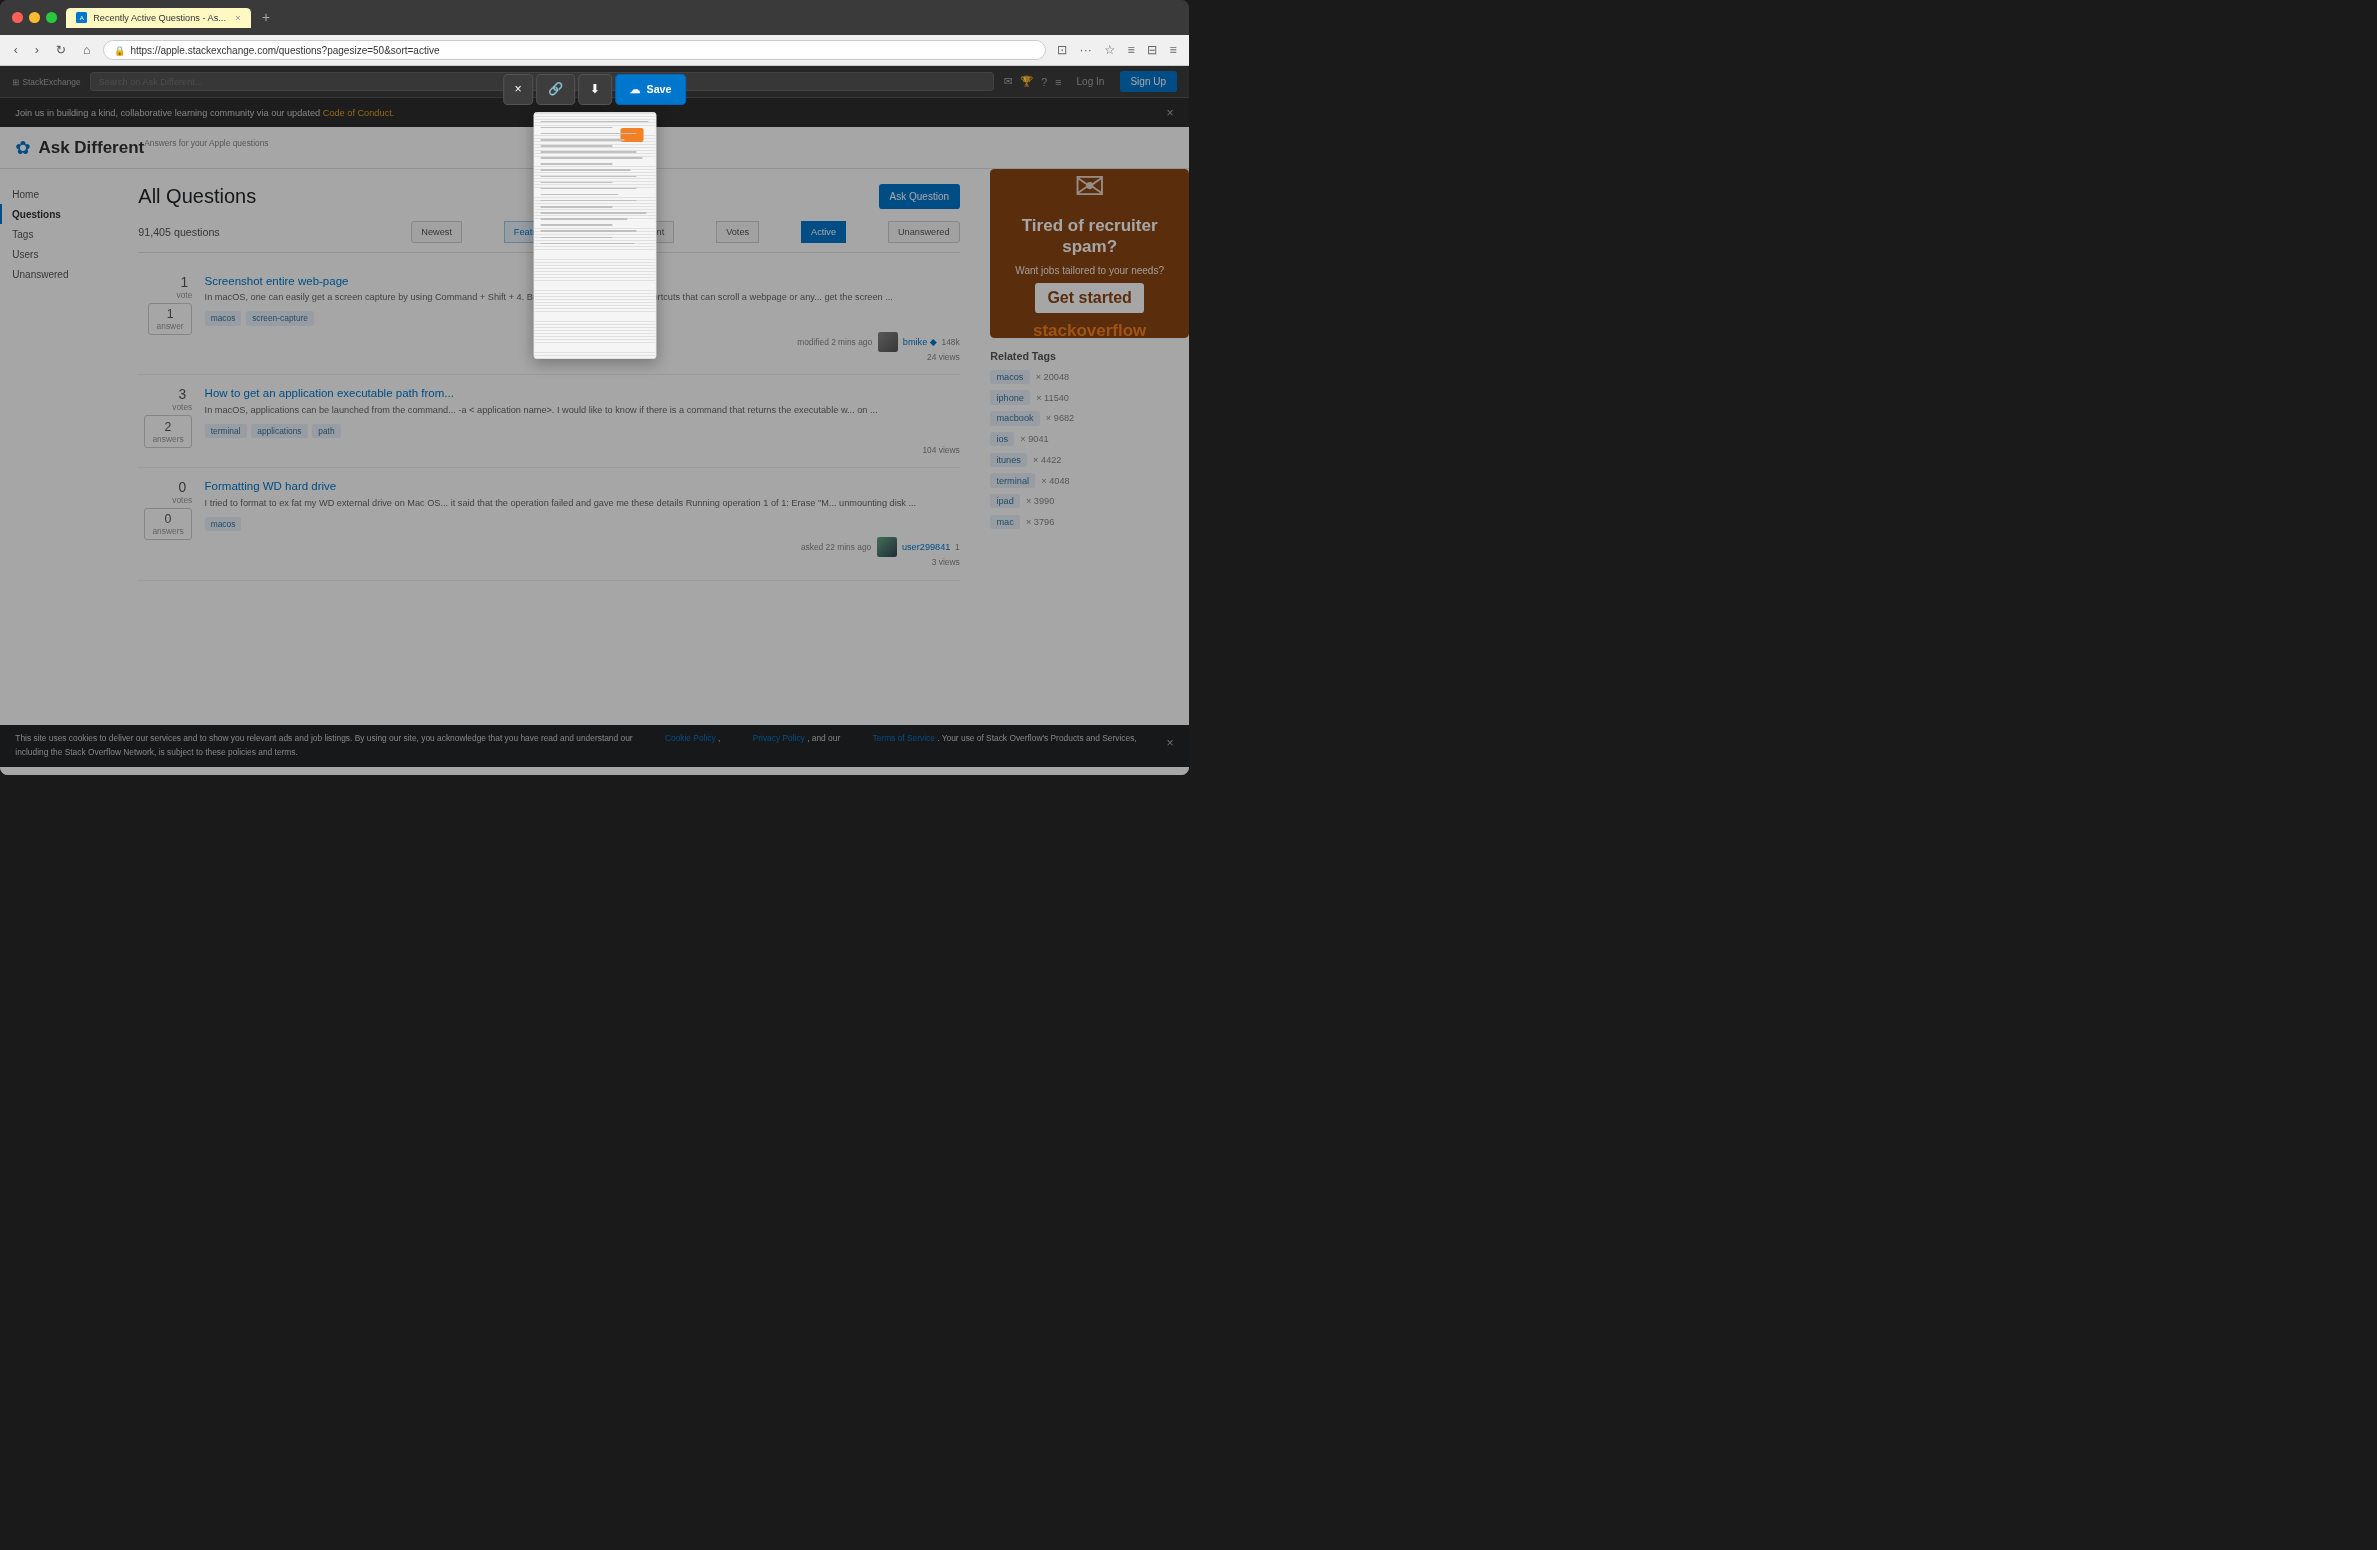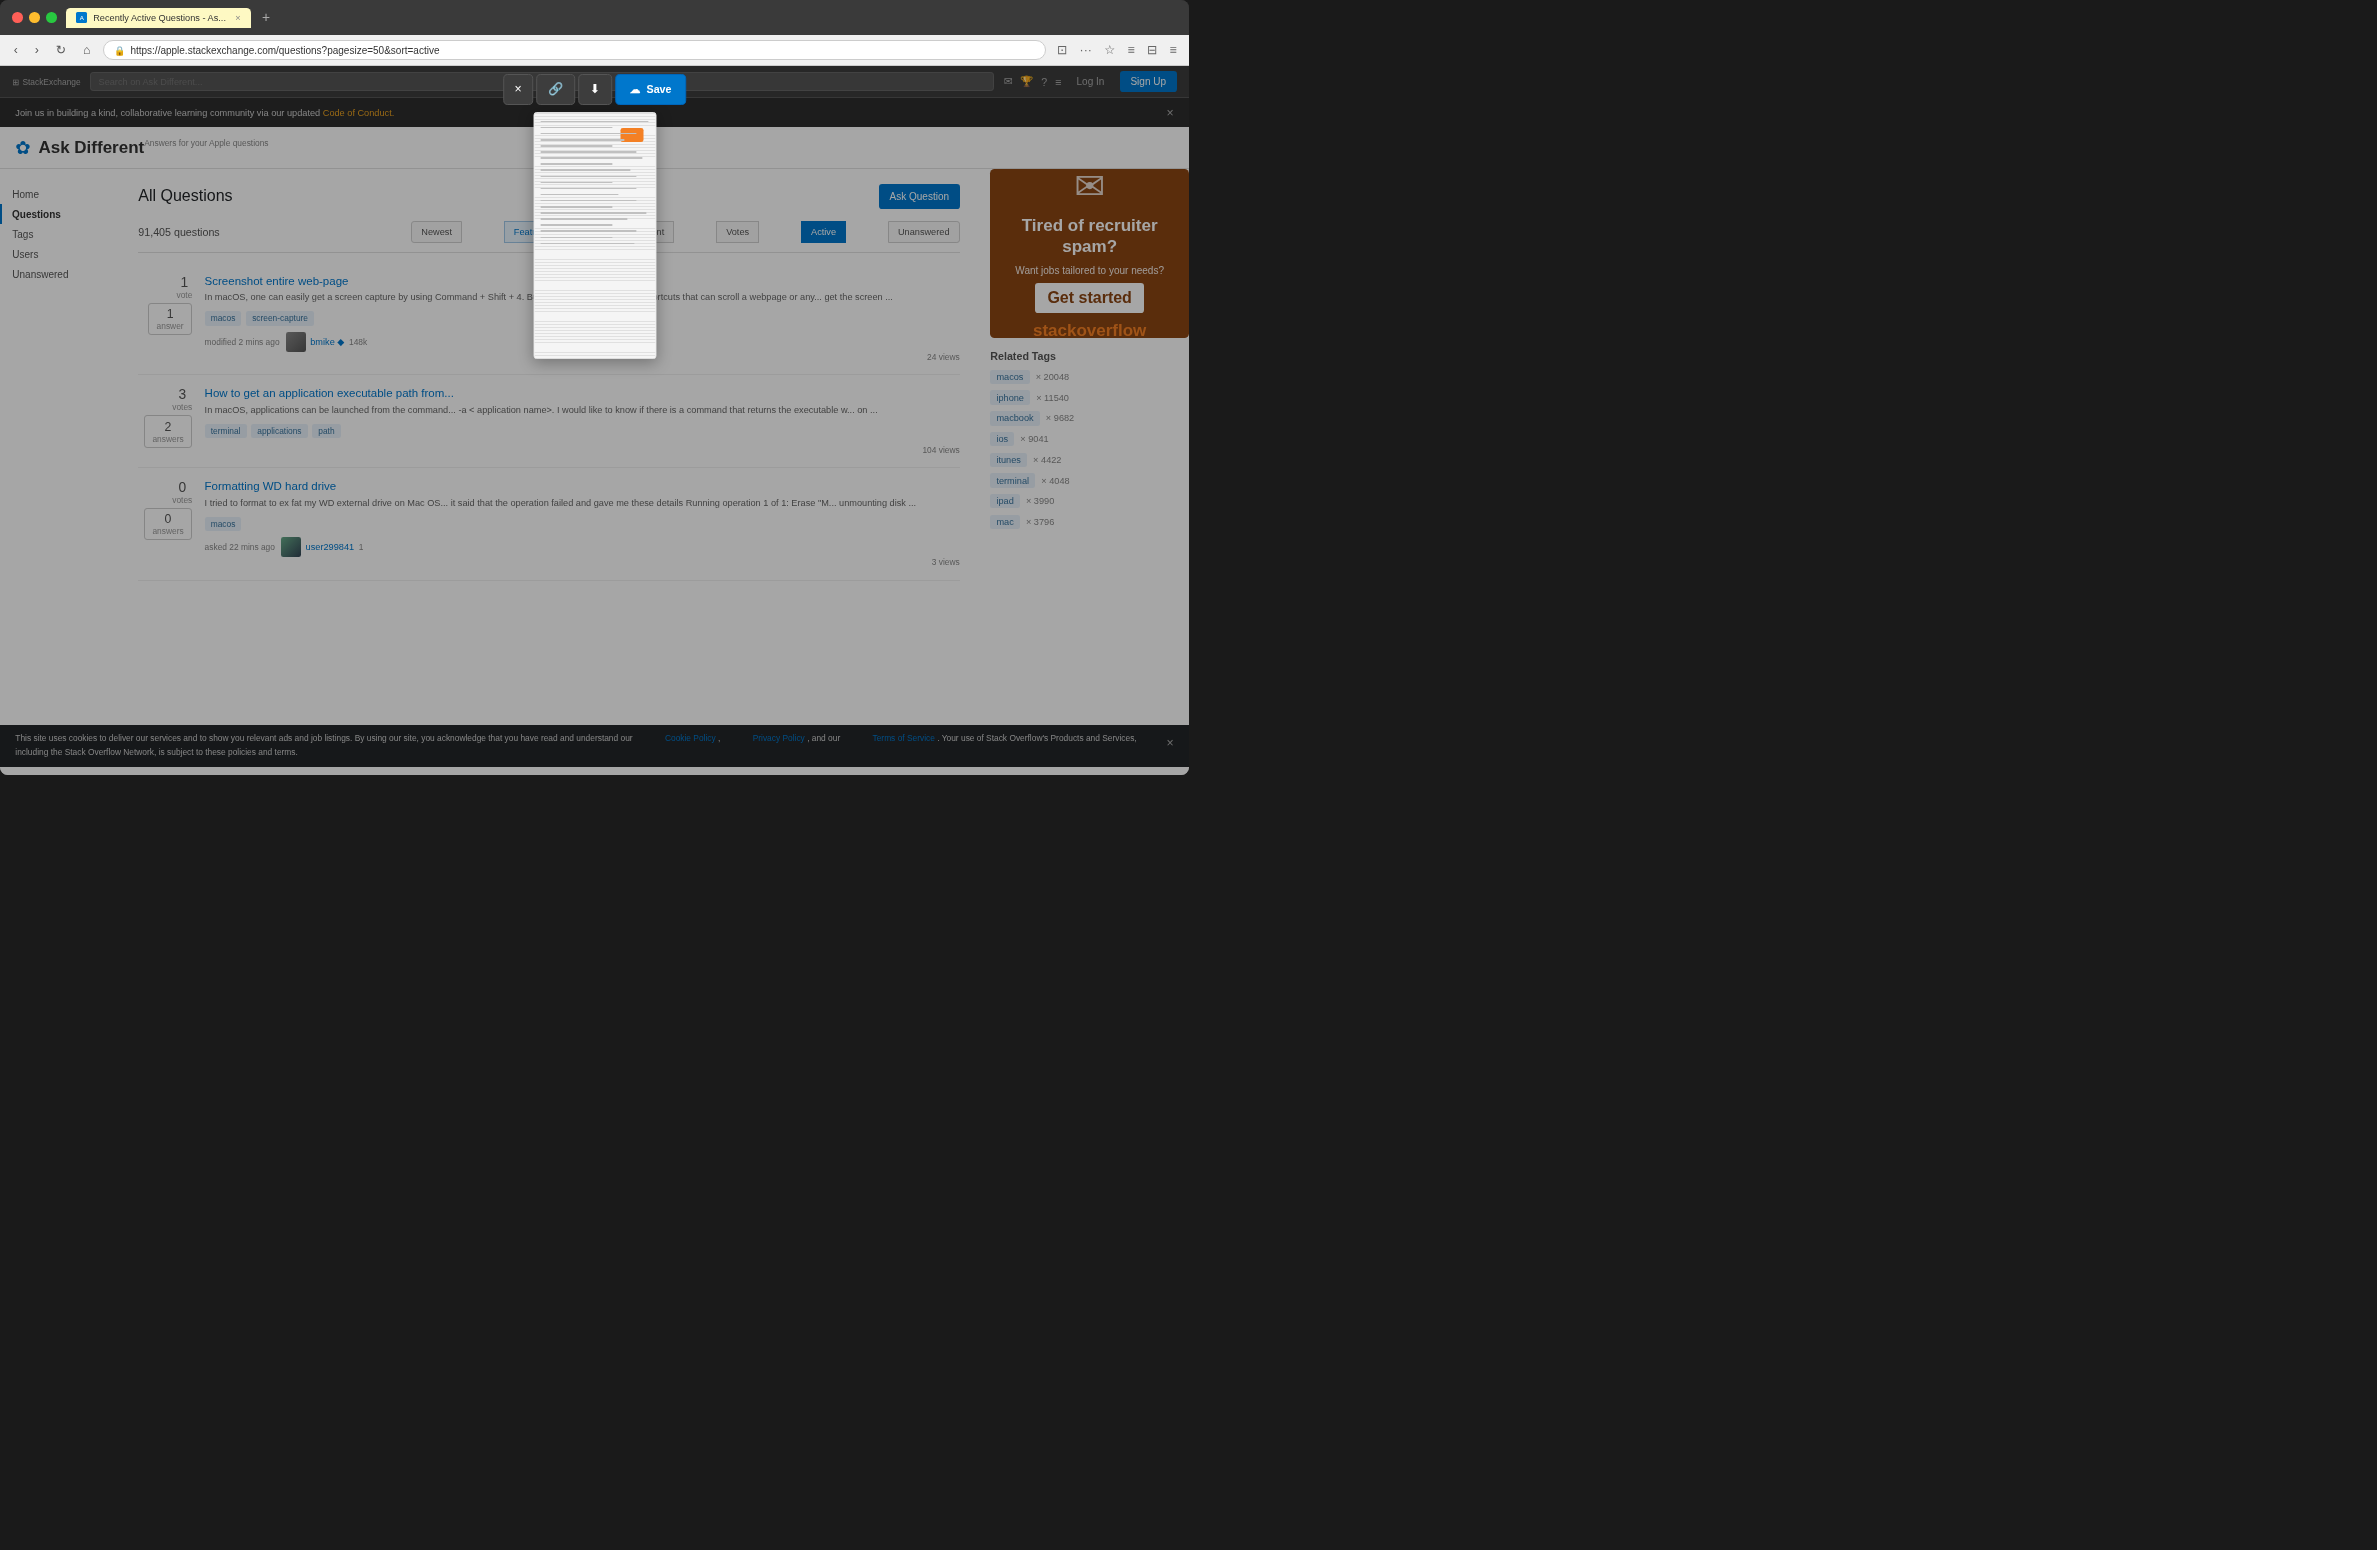--- a/index.html
+++ b/index.html
@@ -61,21 +61,21 @@
 
     
     .sidebar { width: 123px; padding: 15.3px 0; flex-shrink: 0; }
     .sidebar-nav { list-style: none; }
     .sidebar-nav li { padding: 4.6px 12.3px; font-size: 10px; color: #555; cursor: pointer; }
     .sidebar-nav li.active { color: #333; font-weight: 700; border-left: 2.3px solid #0077cc; padding-left: 10px; }
 
     
     .main-content { flex: 1; padding: 15.3px; overflow: hidden; position: relative; }
     .questions-header { display: flex; justify-content: space-between; align-items: center; margin-bottom: 12.3px; }
-    .page-title { font-size: 16px; color: #232629; font-weight: 400; }
+    .page-title { font-size: 20px; color: #232629; font-weight: 400; }
     .ask-btn { background: #0077cc; color: white; padding: 6.9px 10.7px; border-radius: 3.1px; font-size: 10px; cursor: pointer; border: none; }
 
     
     .filter-bar { display: flex; justify-content: space-between; align-items: center; margin-bottom: 9.2px; border-bottom: 0.8px solid #e0e0e0; padding-bottom: 9.2px; }
     .question-count { font-size: 10.7px; color: #555; }
     .filter-tabs { display: flex; gap: 1.5px; }
     .filter-tab { padding: 4.6px 9.2px; font-size: 9.2px; border: 0.8px solid #d0d0d0; cursor: pointer; background: #f8f8f8; color: #555; margin-left: 40px; }
     .filter-tab:first-child { border-radius: 3.1px 0 0 3.1px; }
     .filter-tab:last-child { border-radius: 0 3.1px 3.1px 0; }
     .filter-tab.active { background: #0077cc; color: white; border-color: #0077cc; }
@@ -88,21 +88,21 @@
     .stat-box { text-align: center; }
     .stat-number { font-size: 13.8px; color: #555; }
     .stat-label { font-size: 8.4px; color: #999; text-align: center; }
     .answer-box { border: 0.8px solid #ccc; border-radius: 3.1px; padding: 3.1px 7.7px; text-align: center; min-width: 38px; }
     .answer-box .stat-number { font-size: 12.3px; }
     .question-body { flex: 1; }
     .question-title { color: #0077cc; font-size: 11.5px; text-decoration: none; display: block; margin-bottom: 4.6px; cursor: pointer; }
     .question-excerpt { font-size: 9.2px; color: #666; line-height: 1.5; margin-bottom: 6.1px; }
     .question-tags { display: flex; gap: 4.6px; flex-wrap: wrap; margin-bottom: 6.1px; }
     .tag { background: #e8f2fb; color: #39739d; padding: 2.3px 6.1px; border-radius: 2.3px; font-size: 8.4px; cursor: pointer; }
-    .question-meta { display: flex; justify-content: flex-start; align-items: center; gap: 6.1px; }
+    .question-meta { display: flex; justify-content: flex-end; align-items: center; gap: 6.1px; }
     .meta-time { font-size: 8.4px; color: #888; }
     .meta-user { display: flex; align-items: center; gap: 4.6px; }
     .user-avatar { width: 20px; height: 20px; border-radius: 2.3px; background: linear-gradient(135deg, #888, #555); flex-shrink: 0; }
     .user-name { color: #0077cc; font-size: 9.2px; }
     .user-rep { font-size: 8.4px; color: #888; }
 
     
     .right-sidebar { width: 214px; padding: 0 0 0 15.3px; flex-shrink: 0; }
     .ad-box { background: #8B4513; border-radius: 4.6px; padding: 15.3px; text-align: center; color: white; margin-bottom: 12.3px; height: 169px; display: flex; flex-direction: column; align-items: center; justify-content: center; gap: 7.7px; }
     .ad-icon { font-size: 37px; opacity: 0.8; }

